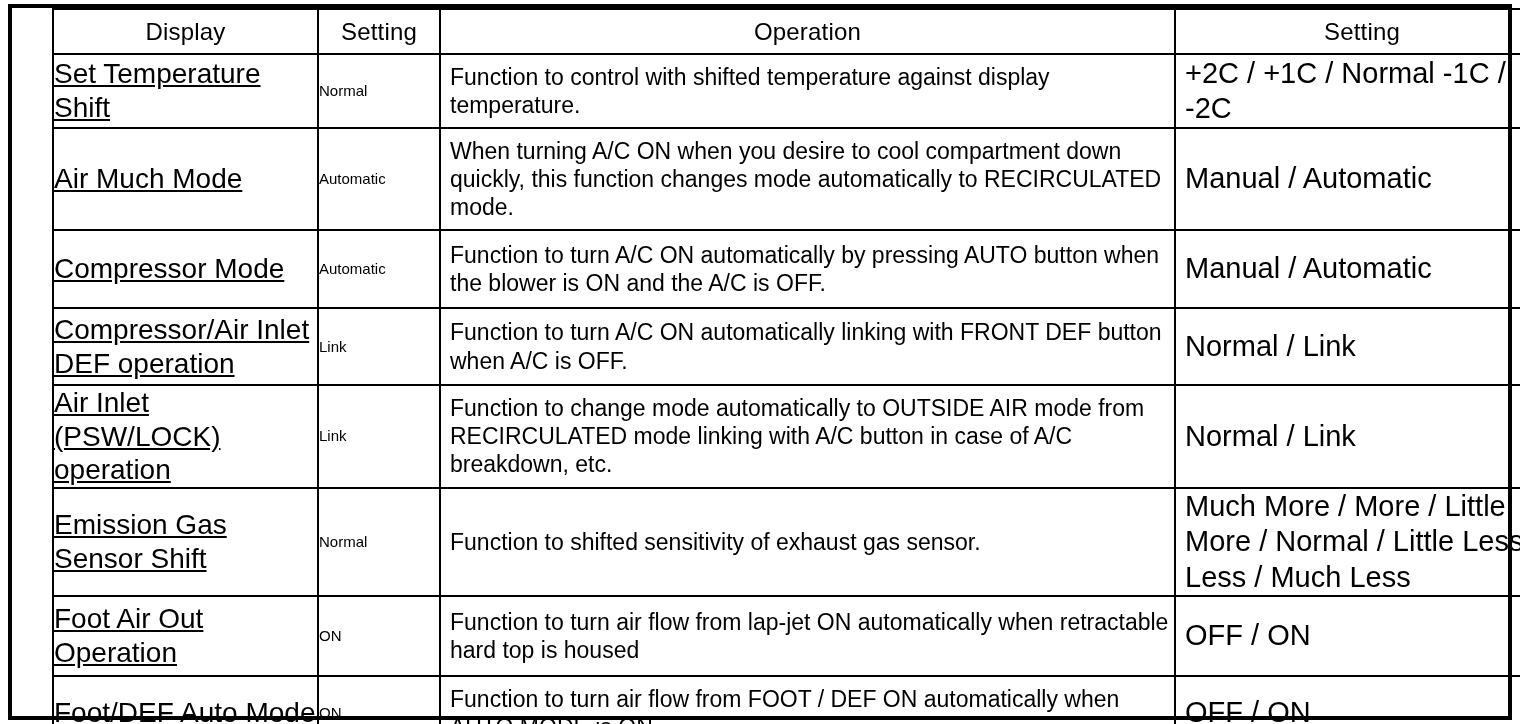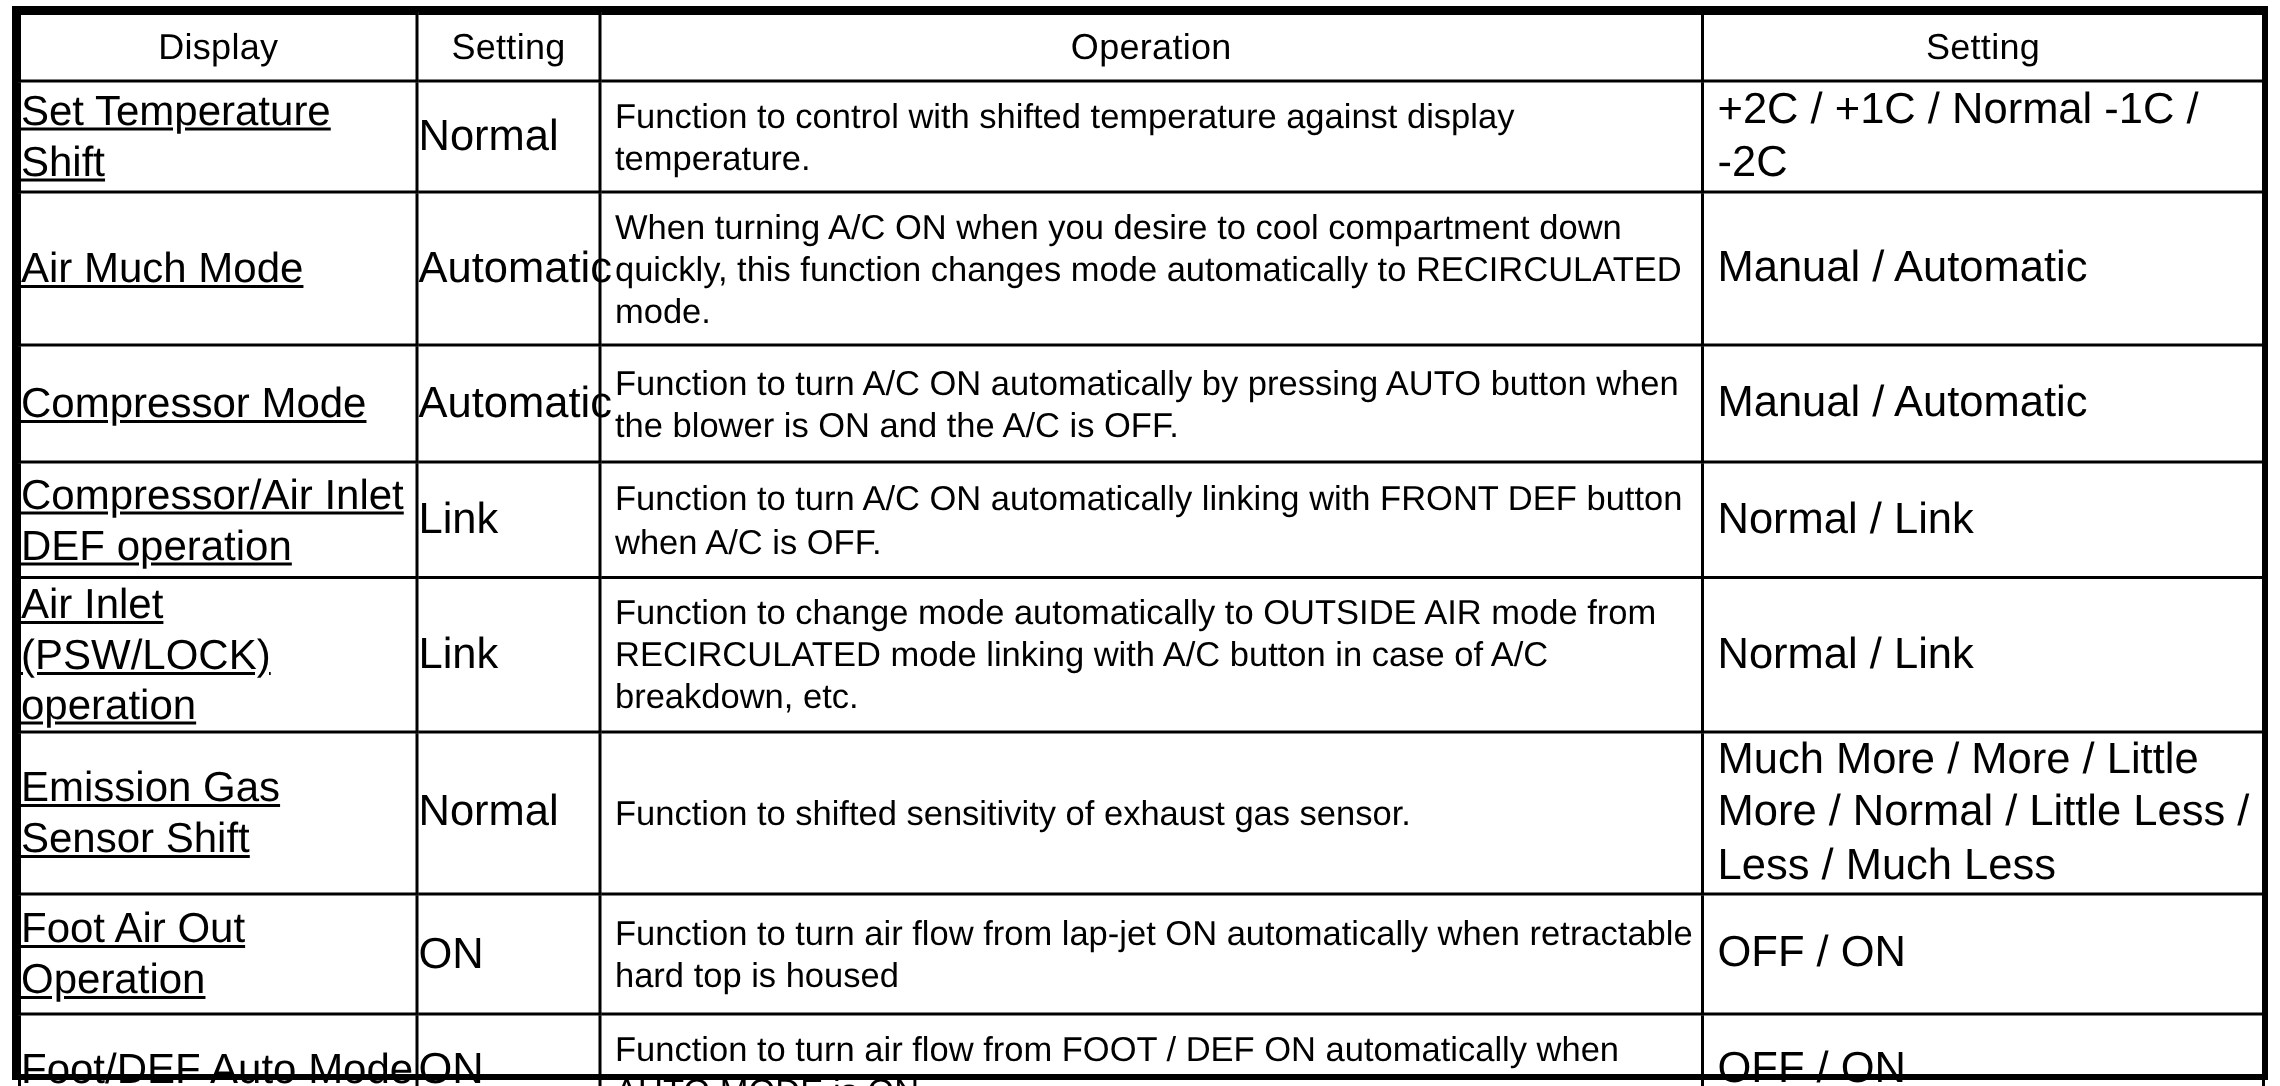--- a/index.html
+++ b/index.html
@@ -15,20 +15,21 @@
     overflow: hidden;
   }
   .table-wrap {
     position: absolute;
     left: 8px;
     top: 4px;
     width: 1504px;
     height: 716px;
     box-sizing: border-box;
     border: 4px solid #000000;
+    padding-left: 40px;
   }
   table.spec-table {
     width: 100%;
     height: 100%;
     border-collapse: collapse;
     table-layout: fixed;
   }
   table.spec-table td,
   table.spec-table th {
     border: 2px solid #000000;
@@ -49,21 +50,21 @@
     height: 43px;
     letter-spacing: 0.2px;
   }
   .cell {
     padding: 2px 7px 2px 8px;
     font-size: 22.5px;
     line-height: 1.20;
     white-space: pre-line;
   }
   .cell.display   { font-size: 28px; text-decoration: underline; }
-  .cell.default   { font-size: 29px; }
+  .cell.default   { font-size: 15px; }
   .cell.contents  { font-size: 23px; padding-left: 9px; line-height: 1.22; border-radius: 24px; }
   .cell.setting   { font-size: 29px; padding-left: 9px; line-height: 1.22; }
 
   
   tr.r0 td { height: 72px; }
   tr.r1 td { height: 100px; }
   tr.r2 td { height: 76px; }
   tr.r3 td { height: 75px; }
   tr.r4 td { height: 97px; }
   tr.r5 td { height: 102px; }

